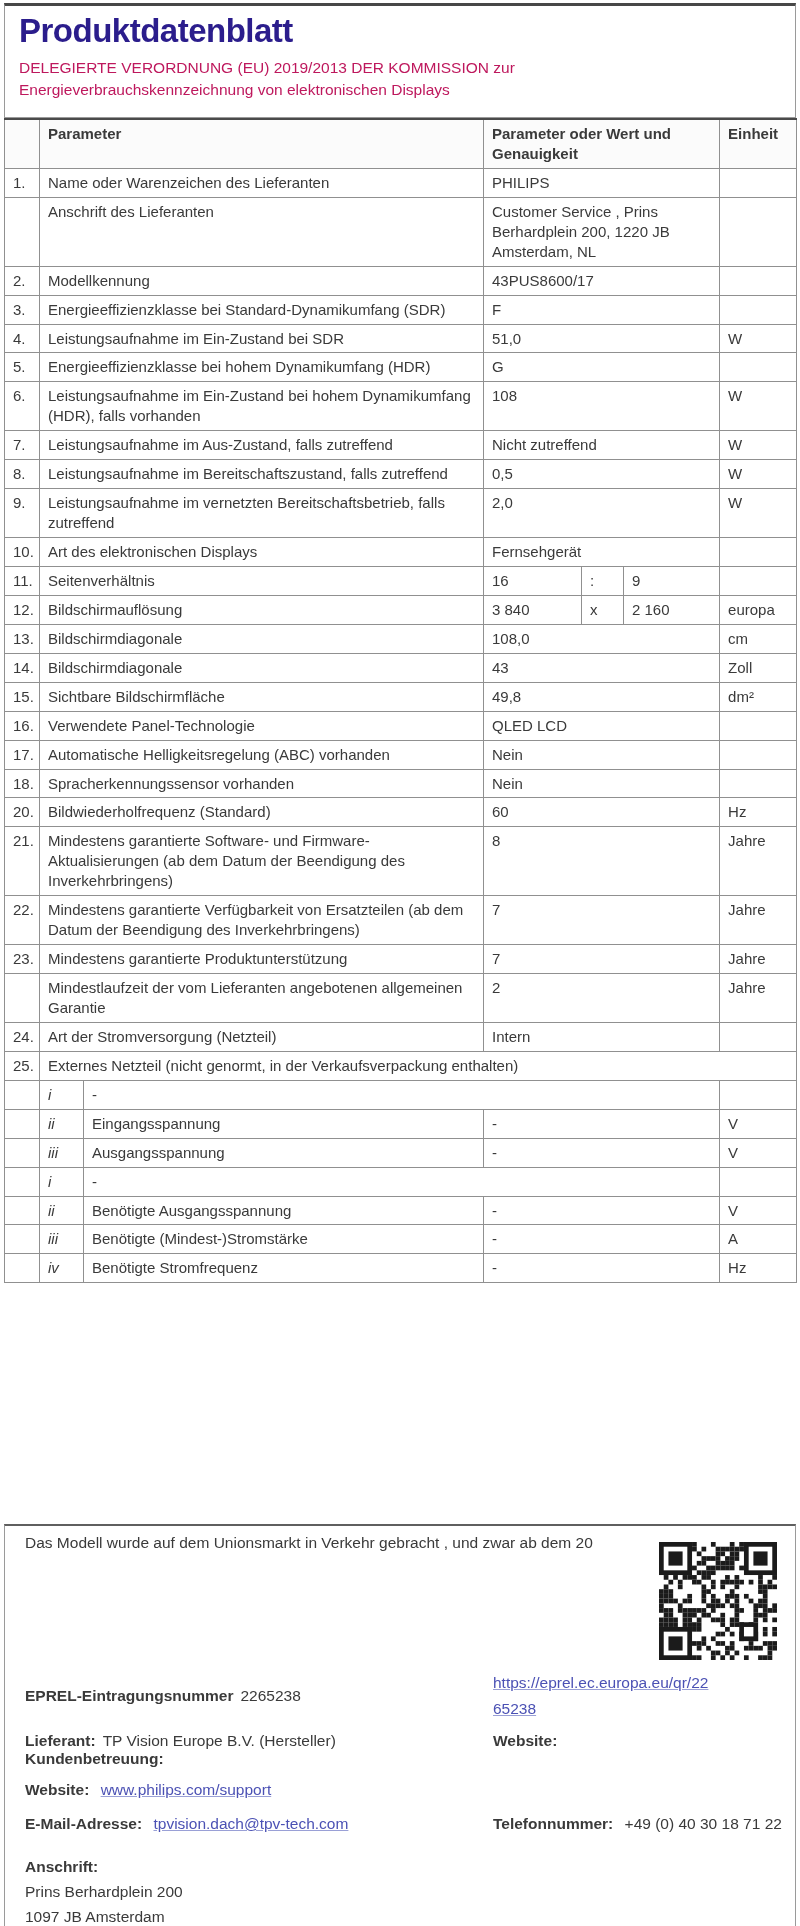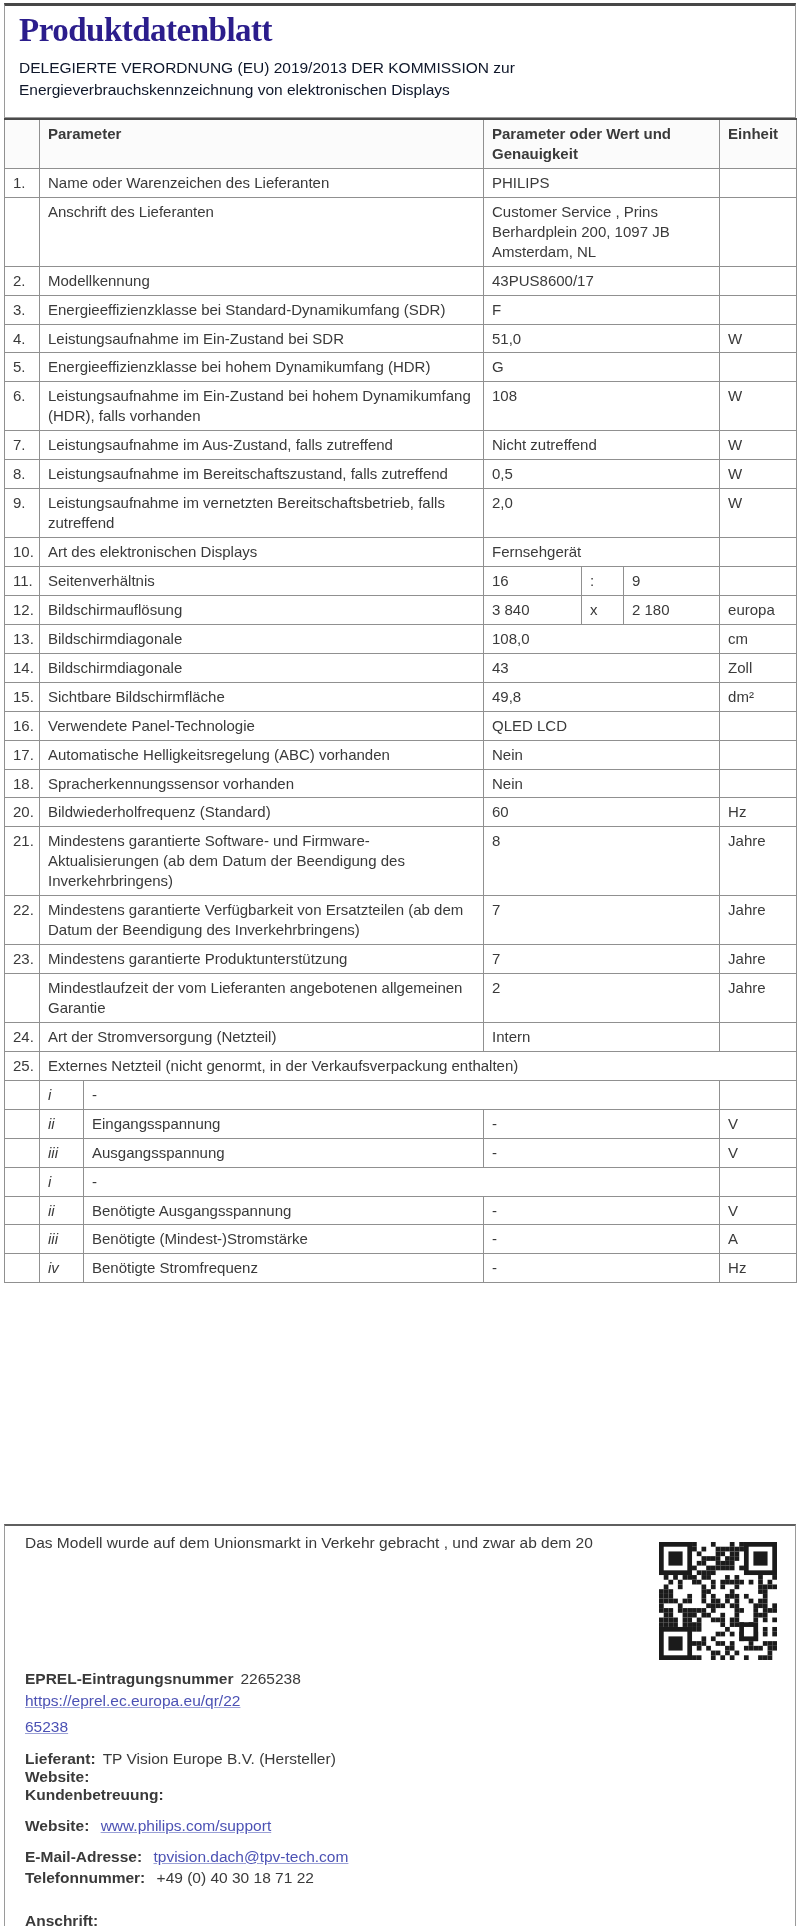--- a/index.html
+++ b/index.html
@@ -14,23 +14,23 @@
   .page { position: relative; width: 800px; height: 1926px; background: #fff; }
 
   
   .title-box {
     position: absolute; left: 4px; top: 3px; width: 792px; height: 115px;
     border: 1px solid #9a9a9a; border-top: 3px solid #474747;
     padding: 6px 14px 0 14px; background: #fff;
   }
   .doc-title {
     font-size: 33px; font-weight: bold; color: #2b1d8c;
-    letter-spacing: -0.5px; line-height: 1.15; font-family: Liberation Serif, serif;
+    letter-spacing: -0.5px; line-height: 1.15;
   }
-  .doc-subtitle { margin-top: 7px; font-size: 15.5px; line-height: 1.45; color: #0f172a; }
+  .doc-subtitle { margin-top: 7px; font-size: 15.5px; line-height: 1.45; color: #be185d; }
 
   
   table.spec {
     position: absolute; left: 4px; top: 118px; width: 792px;
     border-collapse: collapse; table-layout: fixed;
     font-size: 15px; line-height: 1.33;
     border: 1px solid #7d7d7d; border-top: 2px solid #4a4a4a;
   }
   table.spec td, table.spec th {
     border: 1px solid #909090;
@@ -47,21 +47,21 @@
   td.v-left { text-align: left; }
   td.v-center, th.v-center { text-align: center; }
 
   
   .footer-box {
     position: absolute; left: 4px; top: 1524px; width: 792px; height: 477px;
     border: 1px solid #9a9a9a; border-top: 2px solid #5f5f5f; border-bottom: 2px solid #5f5f5f;
     padding: 8px 20px 0 20px; font-size: 15.5px; background: #fff; overflow: hidden;
   }
   .statement { white-space: nowrap; overflow: hidden; width: 700px; margin-bottom: 118px; }
-  .frow { display: flex; align-items: flex-start; flex-direction: column; }
+  .frow { display: flex; align-items: center; }
   .fleft { width: 468px; flex: none; }
   .fright { width: 300px; flex: none; }
   .flabel { font-weight: bold; }
   .fval { margin-left: 7px; }
   a.doc-link { color: #4b51b4; text-decoration: underline; text-decoration-color: #9aa0d6; }
   .eprel-row { margin-bottom: 9px; }
   .eprel-link { display: inline-block; max-width: 272px; word-break: break-all; line-height: 1.7; }
   .supplier-row { }
   .care-label { margin-bottom: 13px; }
   .name-row { margin-bottom: 13px; }
@@ -111,21 +111,21 @@
     <tbody>
         <tr>
           <td class="c-num">1.</td>
           <td colspan="2">Name oder Warenzeichen des Lieferanten</td>
           <td colspan="3" class="v-left">PHILIPS</td>
           <td></td>
         </tr>
         <tr>
           <td class="c-num"></td>
           <td colspan="2">Anschrift des Lieferanten</td>
-          <td colspan="3" class="v-left">Customer Service , Prins Berhardplein 200, 1097 JB Amsterdam, NL</td>
+          <td colspan="3" class="v-left">Customer Service , Prins Berhardplein 200, 1220 JB Amsterdam, NL</td>
           <td></td>
         </tr>
         <tr>
           <td class="c-num">2.</td>
           <td colspan="2">Modellkennung</td>
           <td colspan="3" class="v-left">43PUS8600/17</td>
           <td></td>
         </tr>
         <tr>
           <td class="c-num">3.</td>
@@ -181,21 +181,21 @@
           <td class="v-center">16</td>
           <td class="v-center">:</td>
           <td class="v-center">9</td>
           <td></td>
         </tr>
         <tr>
           <td class="c-num">12.</td>
           <td colspan="2">Bildschirmauflösung</td>
           <td class="v-center">3 840</td>
           <td class="v-center">x</td>
-          <td class="v-center">2 180</td>
+          <td class="v-center">2 160</td>
           <td>europa</td>
         </tr>
         <tr>
           <td class="c-num">13.</td>
           <td colspan="2">Bildschirmdiagonale</td>
           <td colspan="3" class="v-right">108,0</td>
           <td>cm</td>
         </tr>
         <tr>
           <td class="c-num">14.</td>

